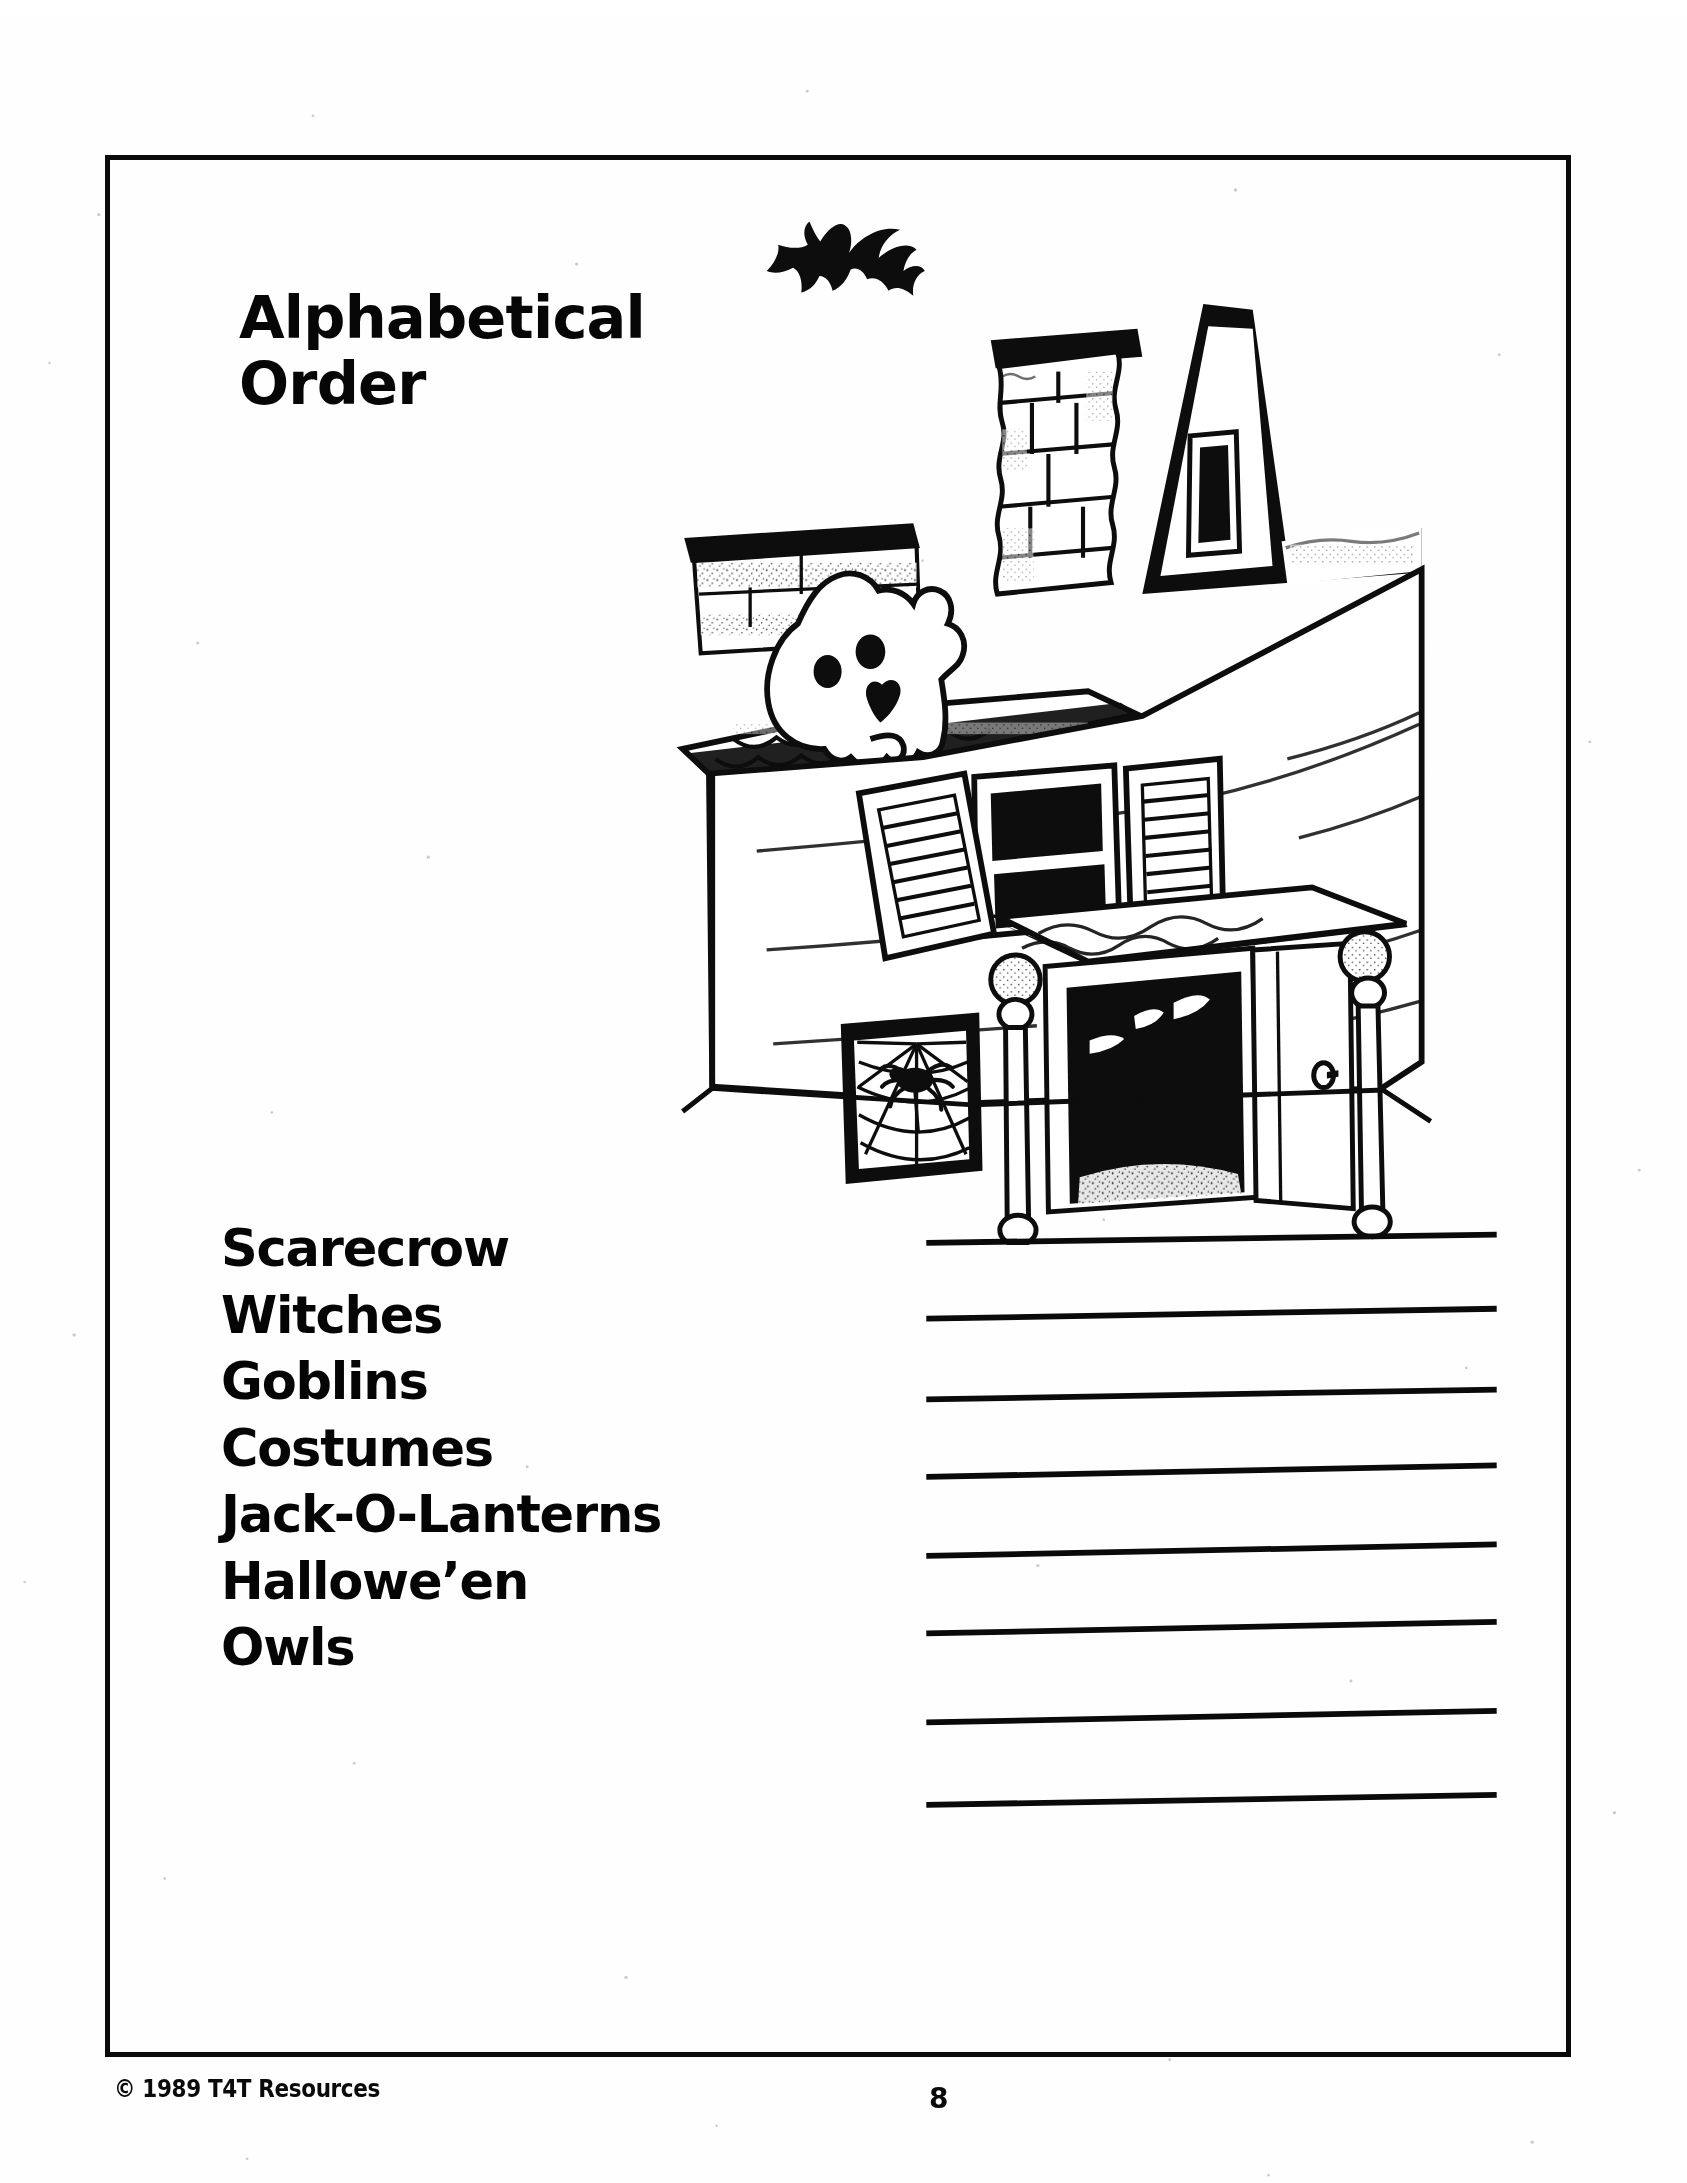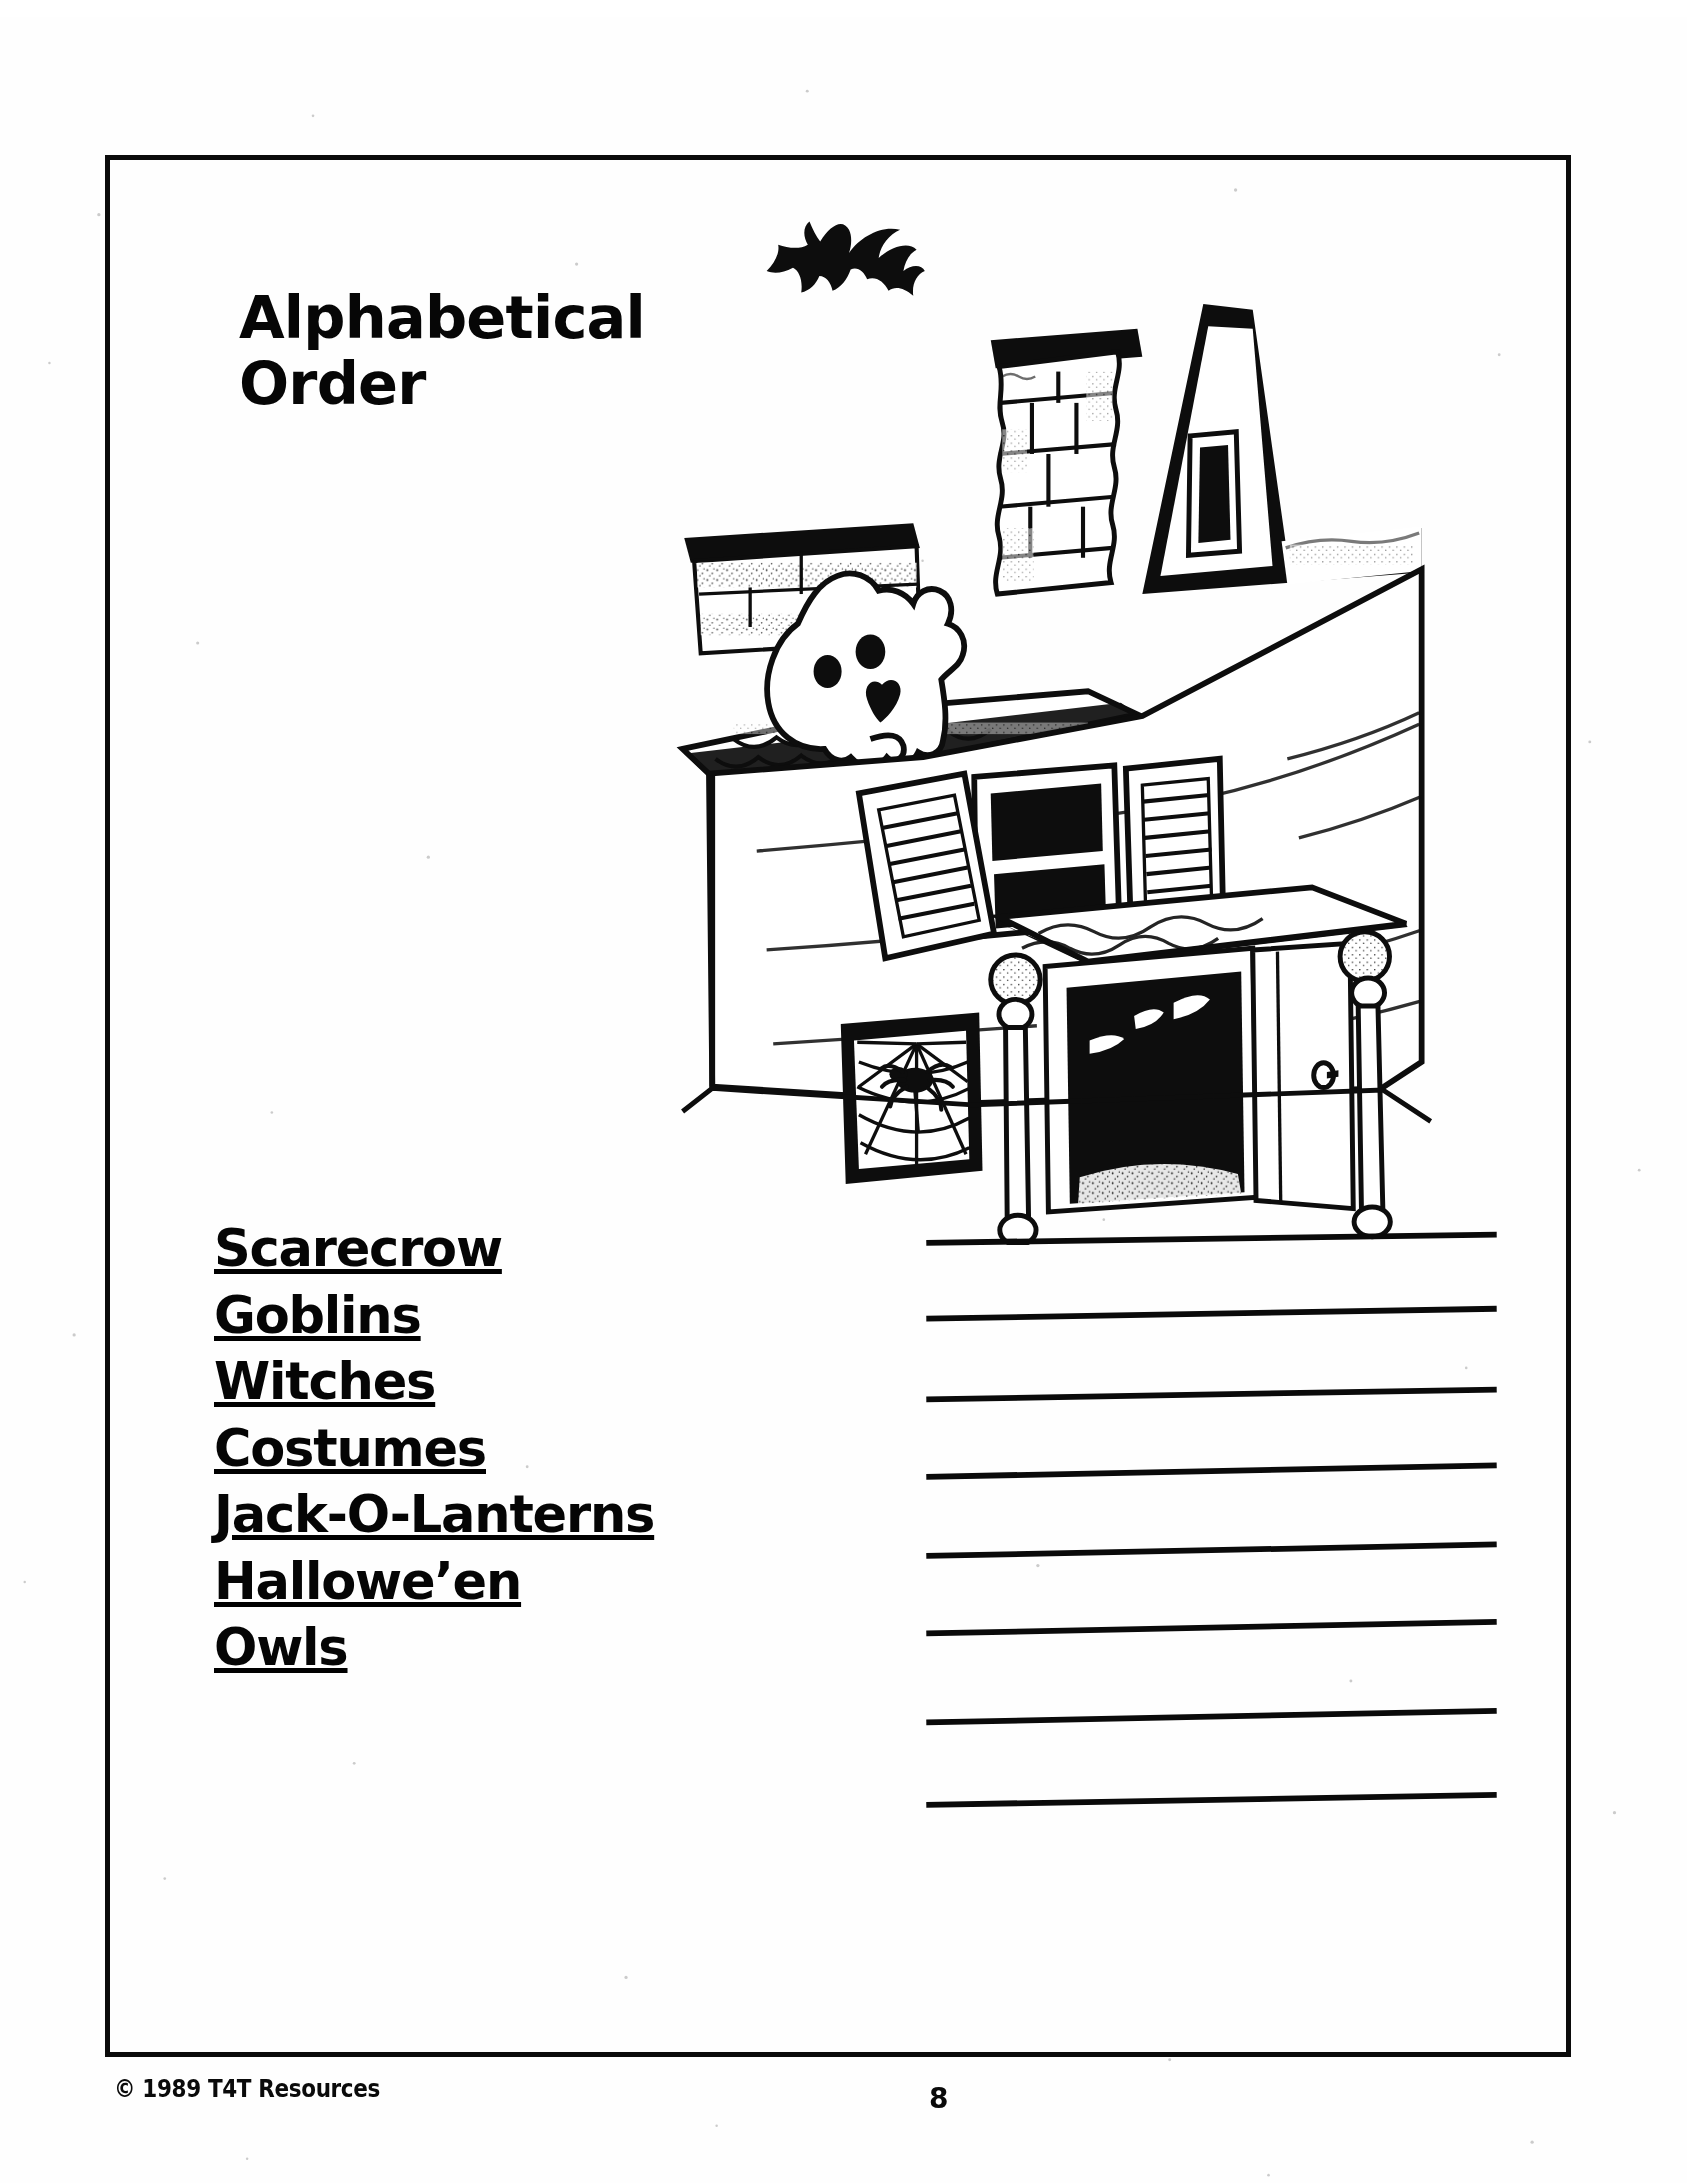--- a/index.html
+++ b/index.html
@@ -62,24 +62,23 @@
     left: 676px;
     top: 165px;
     width: 758px;
     height: 1063px;
   }
   #illustration svg { display: block; width: 100%; height: 100%; }
 
   
   #word-list {
     position: absolute;
-    left: 214px;
+    left: 221px;
     top: 1199px;
     width: 593px;
-    text-decoration: underline;
   }
   .word-item {
     font-family: "DejaVu Sans", "Liberation Sans", sans-serif;
     font-size: 51px;
     font-weight: 700;
     letter-spacing: -1.2px;
     line-height: 1.305;
     color: #050505;
     white-space: nowrap;
   }
@@ -442,22 +441,22 @@
       </g>
 
       <g>
         <path d="M8 1128 L44 1100 L360 1120 L858 1102 L916 1140" stroke="#0d0d0d" stroke-width="6" fill="none"></path>
       </g>
     </svg>
   </div>
 
   <div id="word-list">
     <div class="word-item">Scarecrow</div>
+    <div class="word-item">Witches</div>
     <div class="word-item">Goblins</div>
-    <div class="word-item">Witches</div>
     <div class="word-item">Costumes</div>
     <div class="word-item">Jack-O-Lanterns</div>
     <div class="word-item">Hallowe’en</div>
     <div class="word-item">Owls</div>
   </div>
 
   <div id="answer-lines">
     <svg viewBox="0 0 700 790" preserveAspectRatio="none">
       <g stroke="#0a0a0a" stroke-width="7" stroke-linecap="butt">
         <line x1="4" y1="18" x2="696" y2="8"></line>

